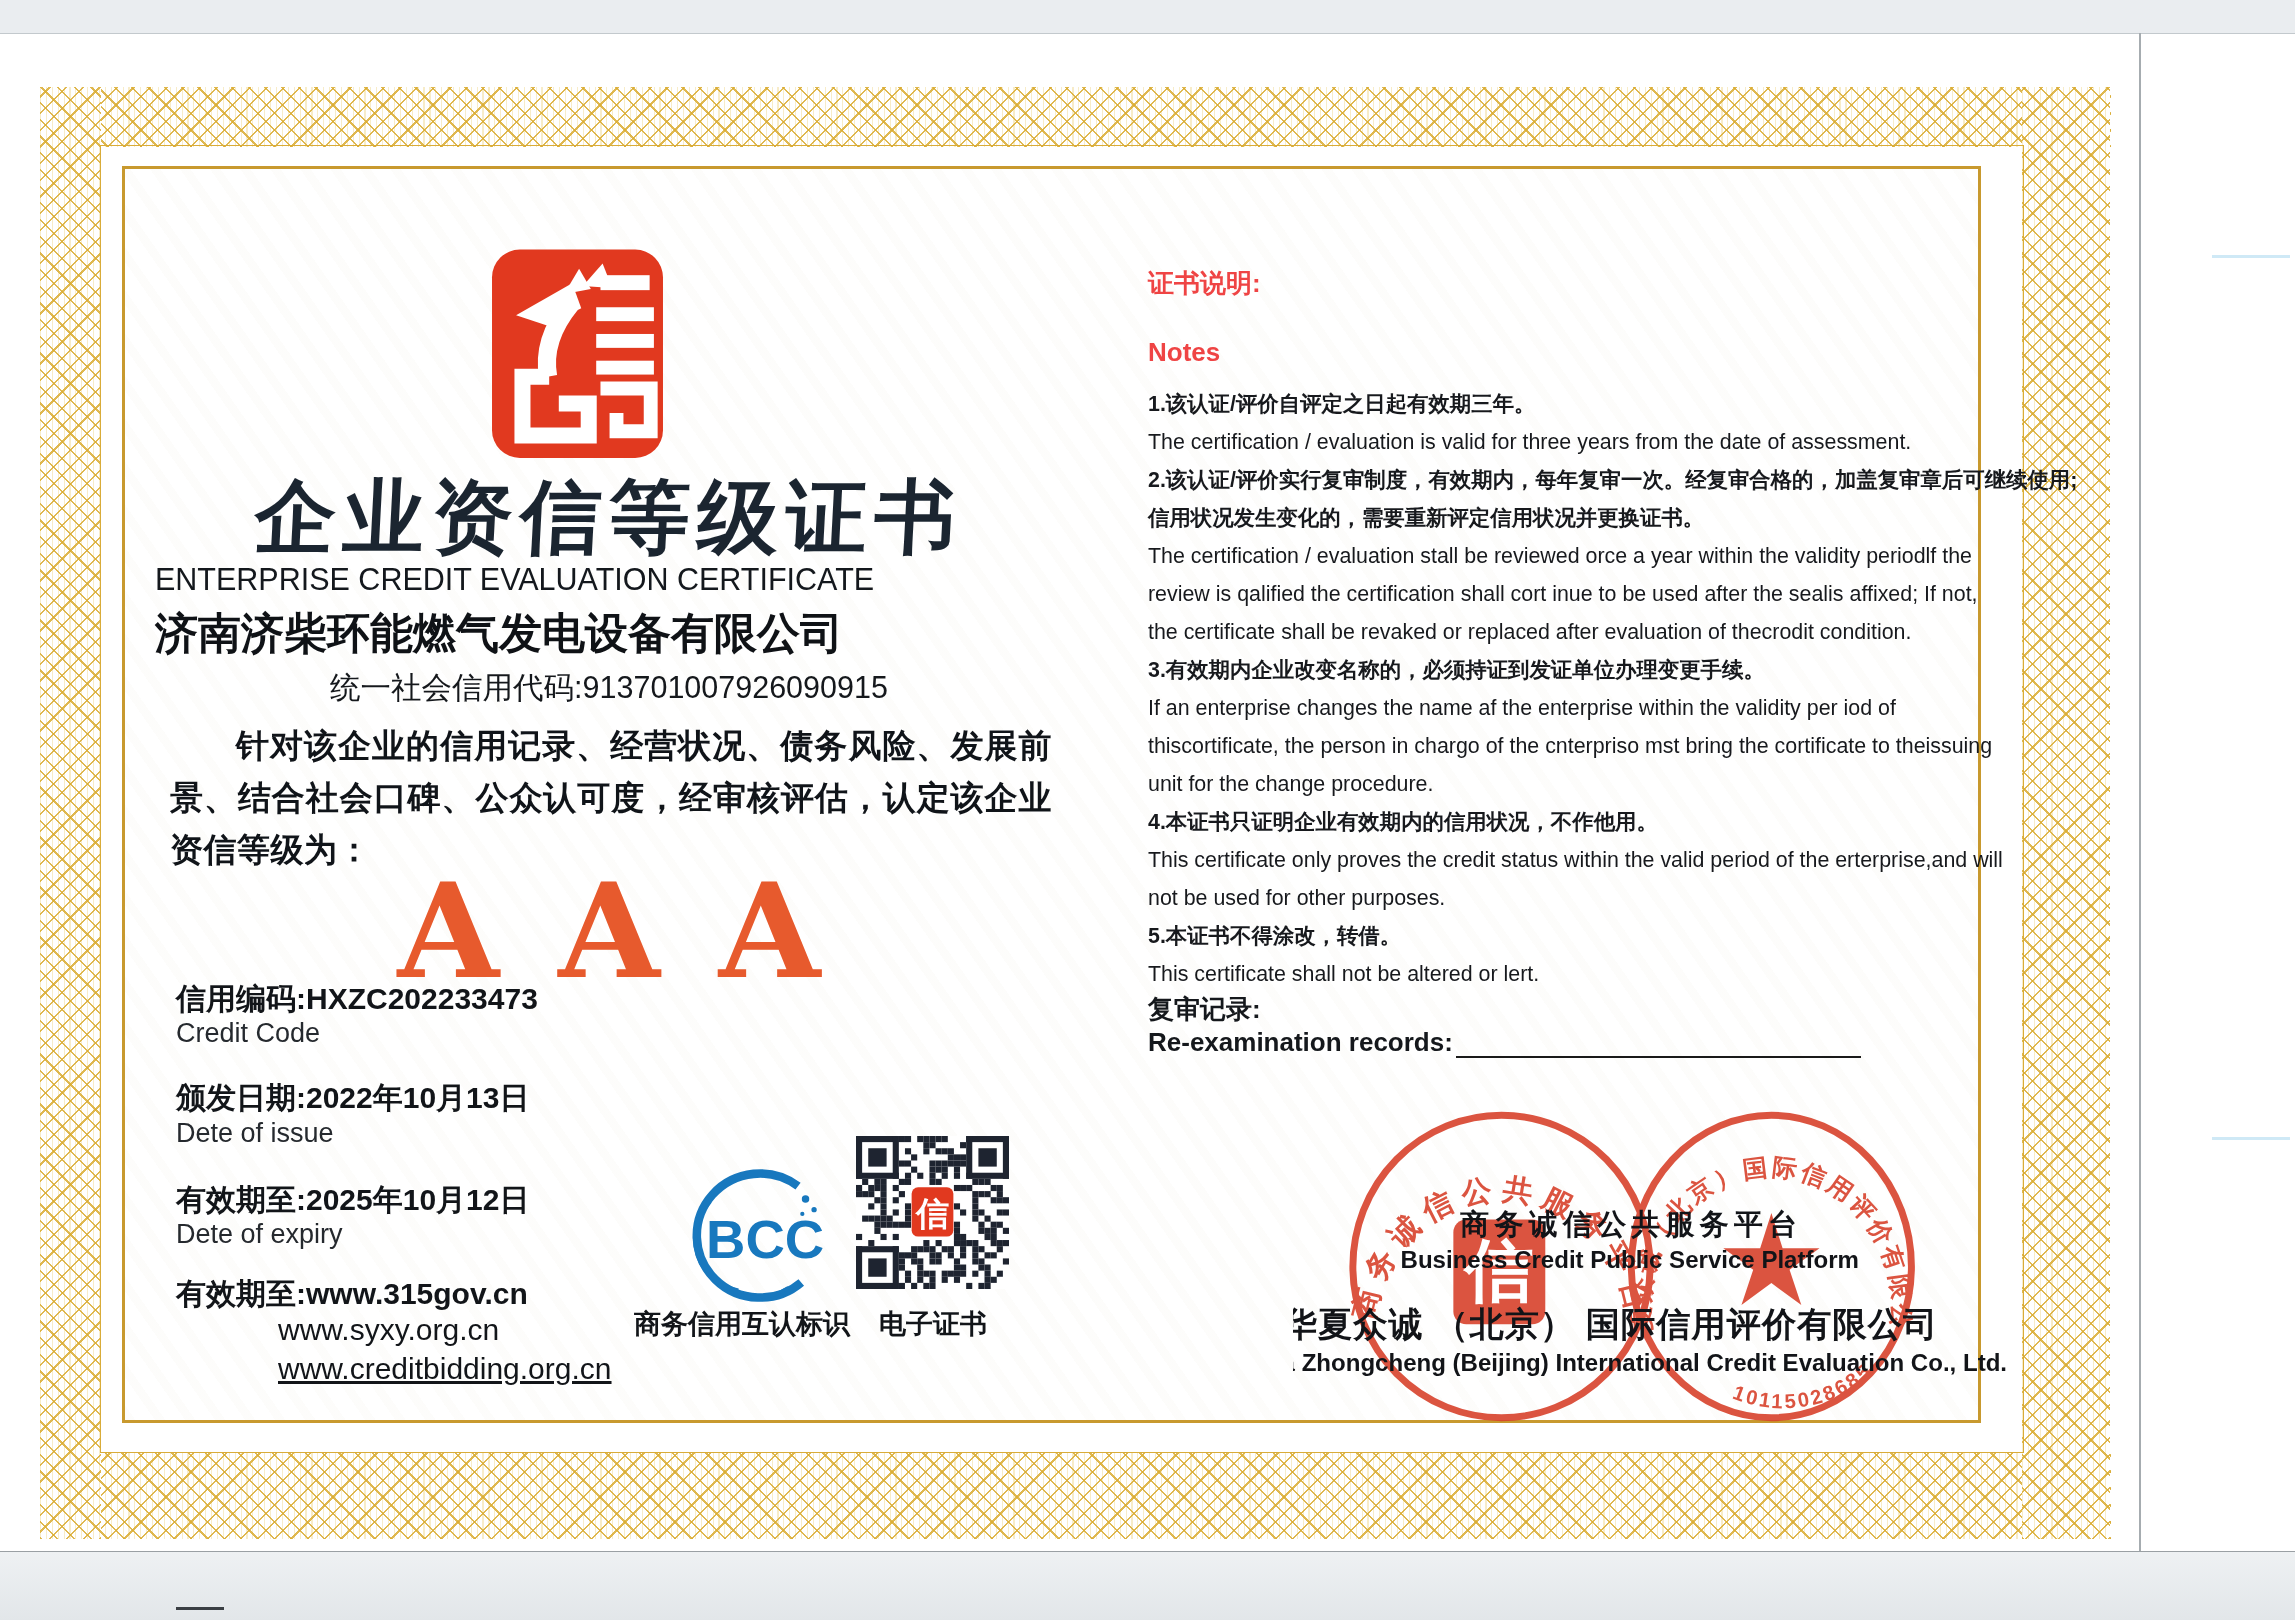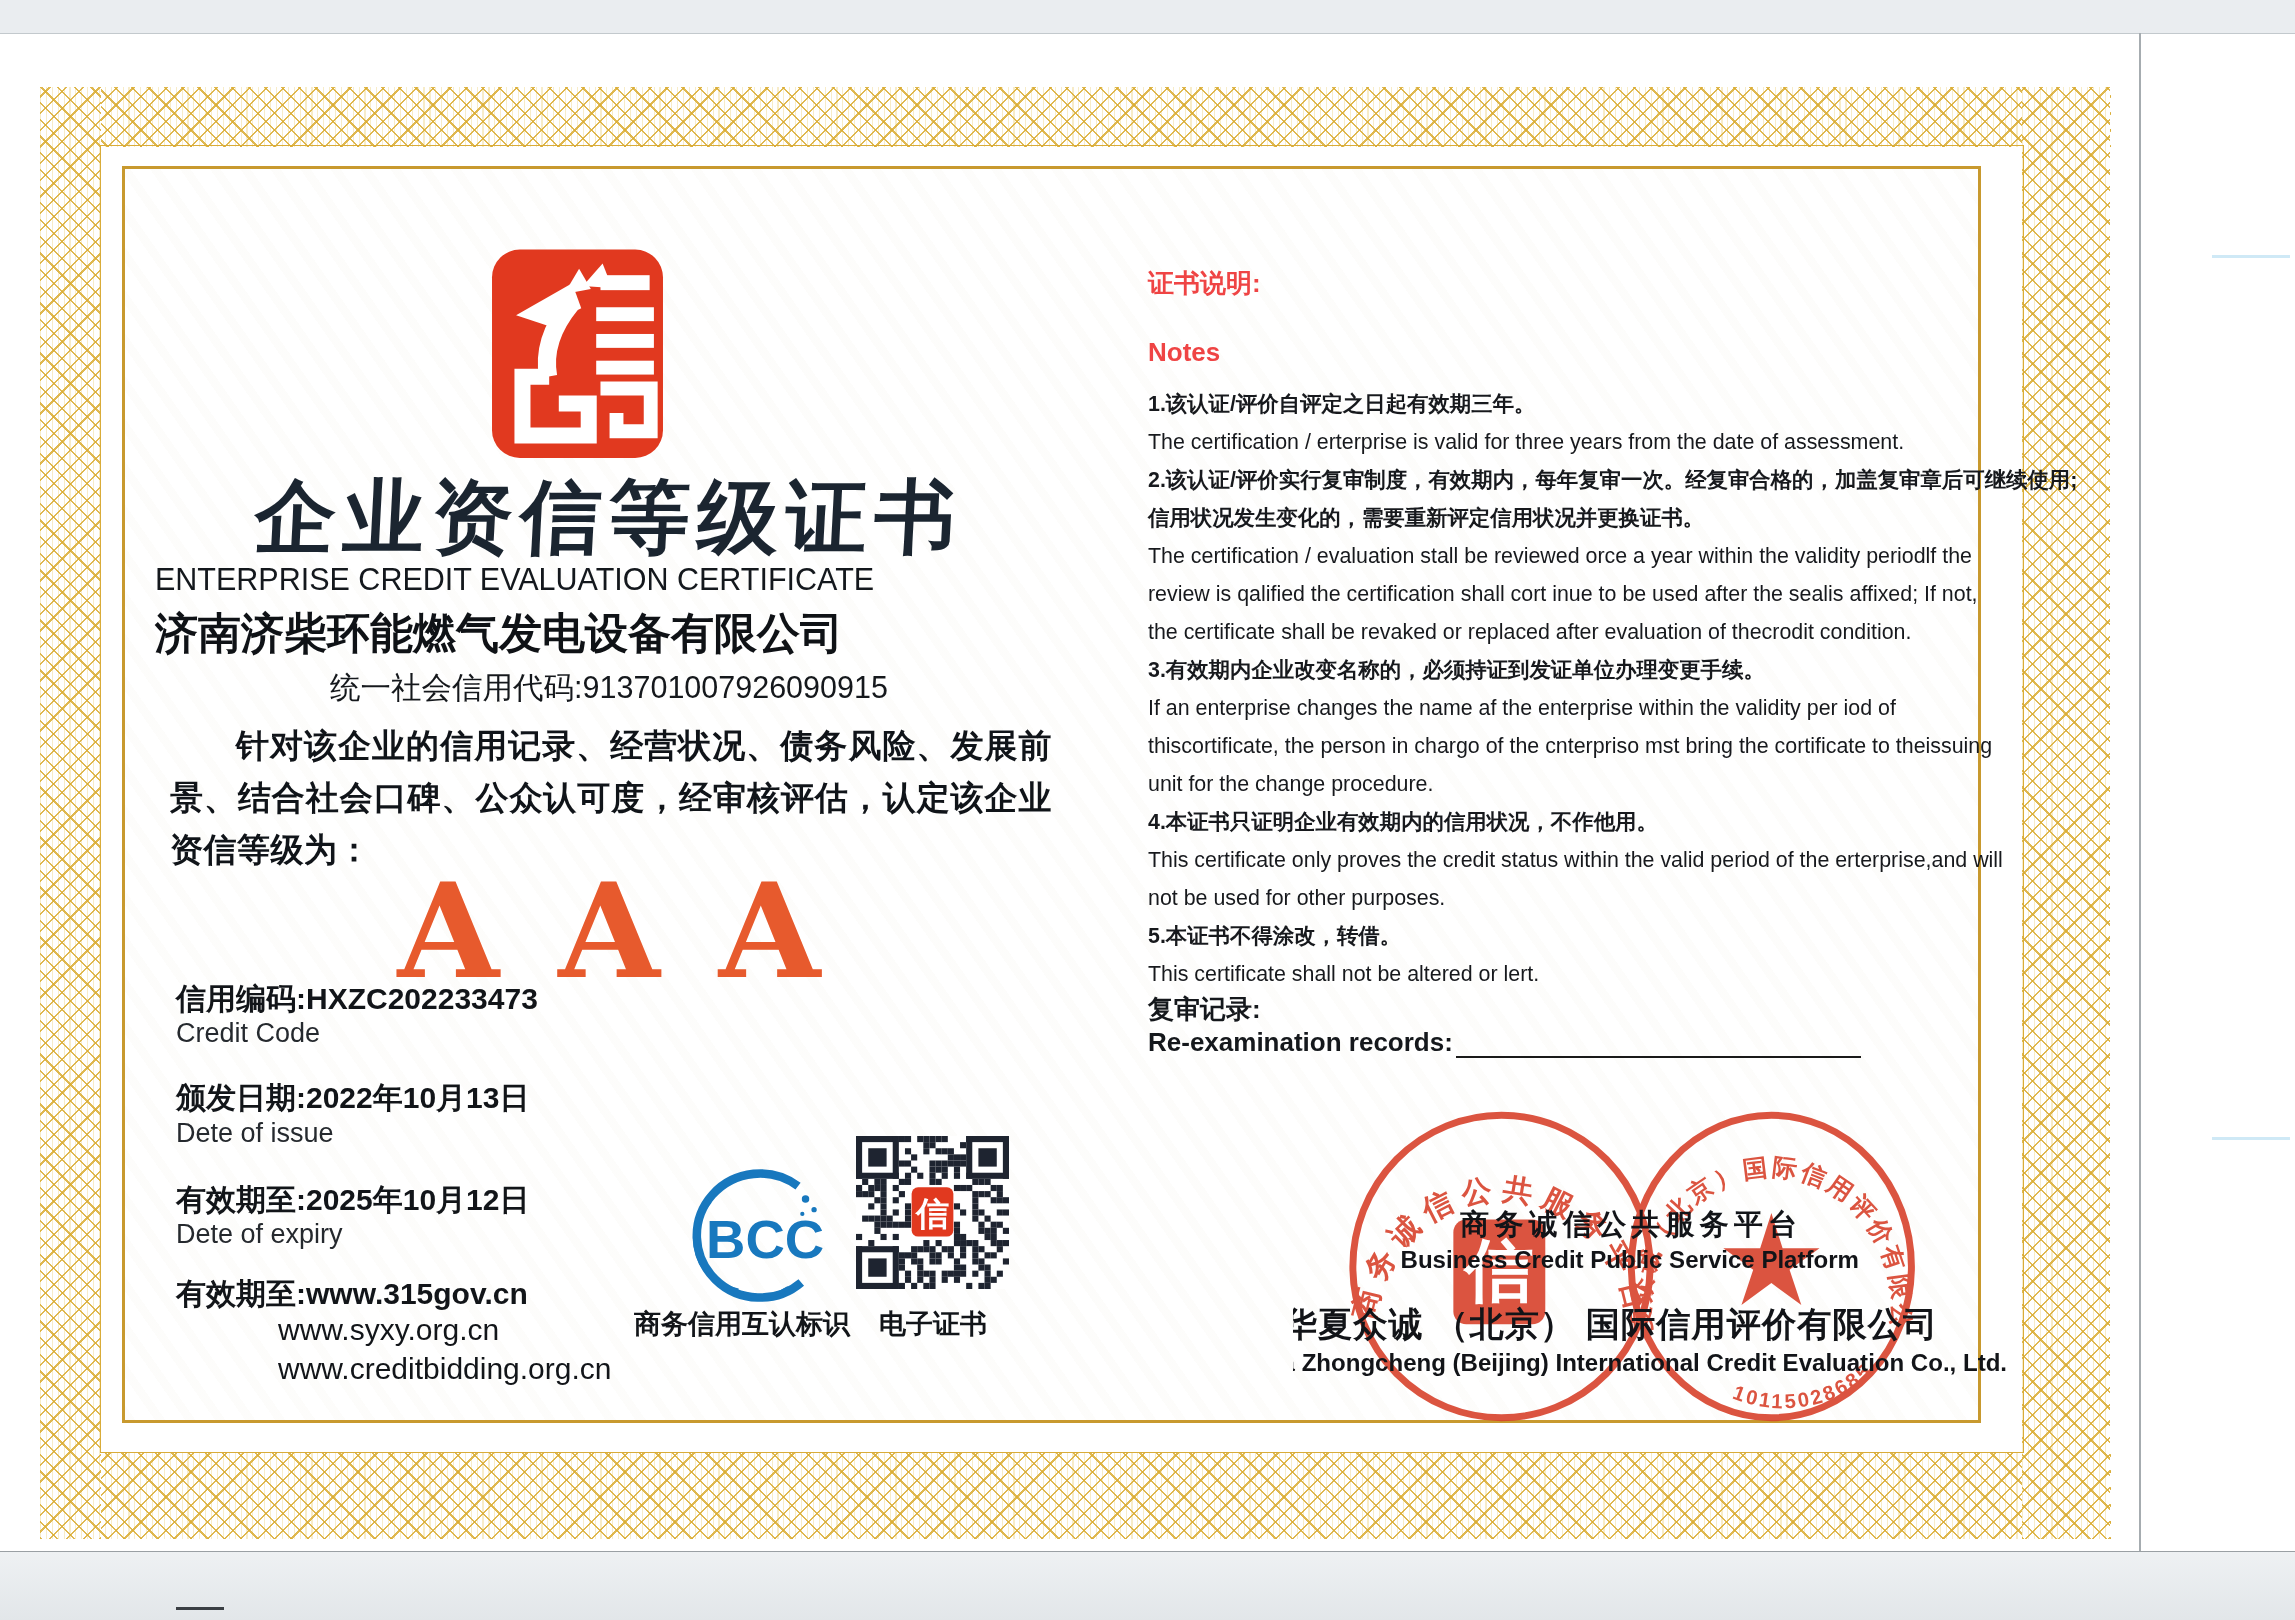--- a/index.html
+++ b/index.html
@@ -94,21 +94,21 @@
   <div class="abs rating"><span>AAA</span></div>
 
   <div class="abs info cn" style="left:176px;top:979px;">信用编码:HXZC202233473</div>
   <div class="abs info en" style="left:176px;top:1018px;">Credit Code</div>
   <div class="abs info cn" style="left:176px;top:1078px;">颁发日期:2022年10月13日</div>
   <div class="abs info en" style="left:176px;top:1118px;text-align:center;">Dete of issue</div>
   <div class="abs info cn" style="left:176px;top:1180px;">有效期至:2025年10月12日</div>
   <div class="abs info en" style="left:176px;top:1219px;">Dete of expiry</div>
   <div class="abs info cn" style="left:176px;top:1274px;">有效期至:www.315gov.cn</div>
   <div class="abs info cn" style="left:278px;top:1313px;font-weight:500;">www.syxy.org.cn</div>
-  <div class="abs info cn" style="left:278px;top:1352px;font-weight:500;">www.creditbidding.org.cn</div>
+  <div class="abs info cn" style="left:278px;top:1352px;font-weight:500;text-decoration:underline;">www.creditbidding.org.cn</div>
 
   <svg class="abs" style="left:660px;top:1168px;" width="182" height="139" viewBox="0 0 340 260">
     <path d="M 258,34 A 118,116 0 1 0 264,214" stroke="#1878be" stroke-width="16" fill="none"></path>
     <path d="M 93,62 A 104,102 0 0 0 146,230" stroke="#1878be" stroke-width="9" fill="none"></path>
     <path d="M 152,238 A 110,108 0 0 0 240,224" stroke="#1878be" stroke-width="7" fill="none"></path>
     <circle cx="272" cy="58" r="7" fill="#1878be"></circle>
     <circle cx="288" cy="78" r="5" fill="#1878be"></circle>
     <circle cx="266" cy="86" r="4" fill="#1878be"></circle>
     <text x="86" y="168" font-family="DejaVu Serif, serif" font-size="102" font-weight="700" fill="#1878be">BCC</text>
   </svg>
@@ -322,21 +322,21 @@
       </g>
     <rect x="104" y="96" width="78" height="92" rx="12" fill="#e1391f"></rect>
     <text x="143" y="166" text-anchor="middle" font-size="62" font-weight="700" fill="#ffffff">信</text>
   </svg>
   <div class="abs lbl" style="left:842px;top:1306px;width:182px;">电子证书</div>
 
   <div class="abs notes">
     <div class="h h-cn">证书说明:</div>
     <div class="h h-en">Notes</div>
     <div class="note-line cn">1.该认证/评价自评定之日起有效期三年。</div>
-    <div class="note-line en">The certification / erterprise is valid for three years from the date of assessment.</div>
+    <div class="note-line en">The certification / evaluation is valid for three years from the date of assessment.</div>
     <div class="note-line cn">2.该认证/评价实行复审制度，有效期内，每年复审一次。经复审合格的，加盖复审章后可继续使用;</div>
     <div class="note-line cn">信用状况发生变化的，需要重新评定信用状况并更换证书。</div>
     <div class="note-line en">The certification / evaluation stall be reviewed orce a year within the validity periodlf the</div>
     <div class="note-line en">review is qalified the certification shall cort inue to be used after the sealis affixed; If not,</div>
     <div class="note-line en">the certificate shall be revaked or replaced after evaluation of thecrodit condition.</div>
     <div class="note-line cn">3.有效期内企业改变名称的，必须持证到发证单位办理变更手续。</div>
     <div class="note-line en">If an enterprise changes the name af the enterprise within the validity per iod of</div>
     <div class="note-line en">thiscortificate, the person in chargo of the cnterpriso mst bring the cortificate to theissuing</div>
     <div class="note-line en">unit for the change procedure.</div>
     <div class="note-line cn">4.本证书只证明企业有效期内的信用状况，不作他用。</div>

